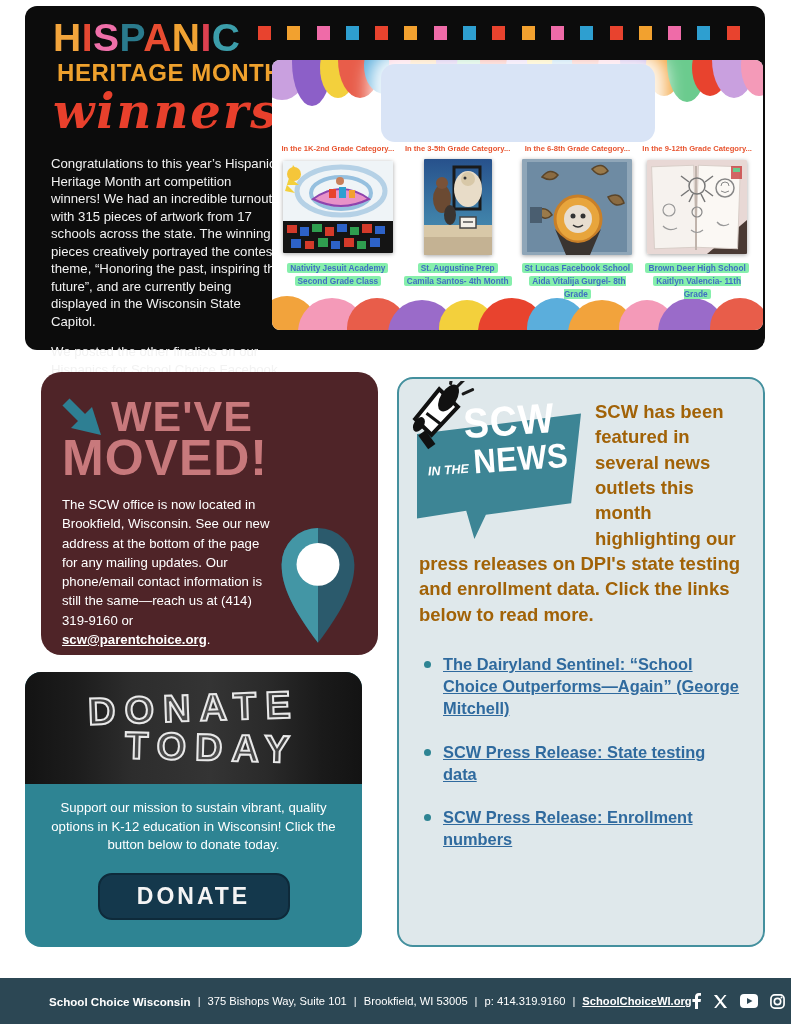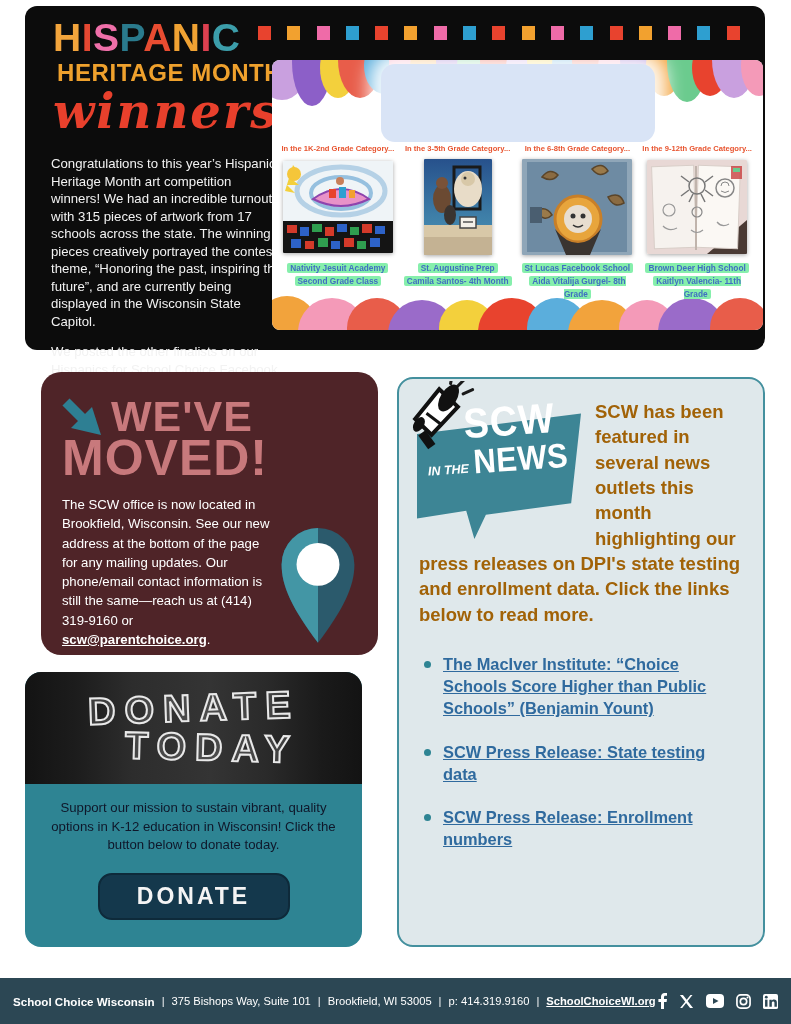--- a/index.html
+++ b/index.html
@@ -82,28 +82,28 @@
 
   
   .donate { position:absolute; left:25px; top:672px; width:337px; height:275px;
             border-radius:16px; overflow:hidden; background:#2E8493; }
   .chalk { height:112px; display:flex; flex-direction:column; align-items:center; justify-content:center;
            background:linear-gradient(90deg,#131313 0%,#1d1d1d 16%,#2d2d2d 32%,#343434 55%,#2a2a2a 72%,#1a1a1a 88%,#131313 100%); }
   .chalk-line { font-weight:bold; font-size:38px; letter-spacing:9px; line-height:1.02;
                 color:rgba(255,255,255,0.12); -webkit-text-stroke:2px #E9E9E9; }
   .chalk-line.l1 { transform:rotate(-2deg); }
   .chalk-line.l2 { transform:rotate(1.5deg) translateX(18px); }
-  .donate-body { color:#0f172a; font-size:13.2px; line-height:1.42; text-align:center; padding:15px 16px 0; }
+  .donate-body { color:#ffffff; font-size:13.2px; line-height:1.42; text-align:center; padding:15px 16px 0; }
   .donate-btn { display:block; margin:18px auto 0; width:192px; height:47px; background:#14384C;
                 color:#F4F4F4; font-family:"Liberation Sans",sans-serif; font-size:23px; letter-spacing:3px;
                 border:2px solid #0E2A3A; border-radius:14px; font-weight:bold; cursor:pointer; }
 
   
   .footer { position:absolute; left:0; top:978px; width:791px; height:46px; background:#2C4754;
-            display:flex; align-items:center; padding:0 13px; color:#fff; }
+            display:flex; align-items:center; padding:0 49px; color:#fff; }
   .footer-text { font-size:11.2px; display:flex; align-items:center; gap:7px; white-space:nowrap; }
   .org { font-weight:bold; font-size:11.6px; }
   .sep { opacity:.95; }
   .site-link { font-weight:bold; text-decoration:underline; color:#fff; cursor:pointer; }
   .socials { margin-left:auto; display:flex; gap:12px; align-items:center; }
   .soc { display:block; cursor:pointer; }
 </style>
 </head>
 <body>
 
@@ -348,21 +348,21 @@
         <ellipse cx="15" cy="40" rx="5" ry="8" transform="rotate(40 15 40)" fill="#111111"></ellipse>
         <path d="M24,30 L38,44" stroke="#111" stroke-width="3"></path>
         <rect x="16" y="48" width="9" height="17" transform="rotate(-28 20 56)" fill="#111111"></rect>
       </g>
     </svg>
   </div>
 
   <div class="news-intro">SCW has been featured in several news outlets this month highlighting our press releases on DPI's state testing and enrollment data. Click the links below to read more.</div>
 
   <ul class="news-links">
-    <li><a>The MacIver Institute: “Choice Schools Score Higher than Public Schools” (Benjamin Yount)</a></li>
+    <li><a>The Dairyland Sentinel: “School Choice Outperforms—Again” (George Mitchell)</a></li>
     <li><a>SCW Press Release: State testing data</a></li>
     <li><a>SCW Press Release: Enrollment numbers</a></li>
   </ul>
 </div>
 
 <div class="donate">
   <div class="chalk">
     <div class="chalk-line l1">DONATE</div>
     <div class="chalk-line l2">TODAY</div>
   </div>

